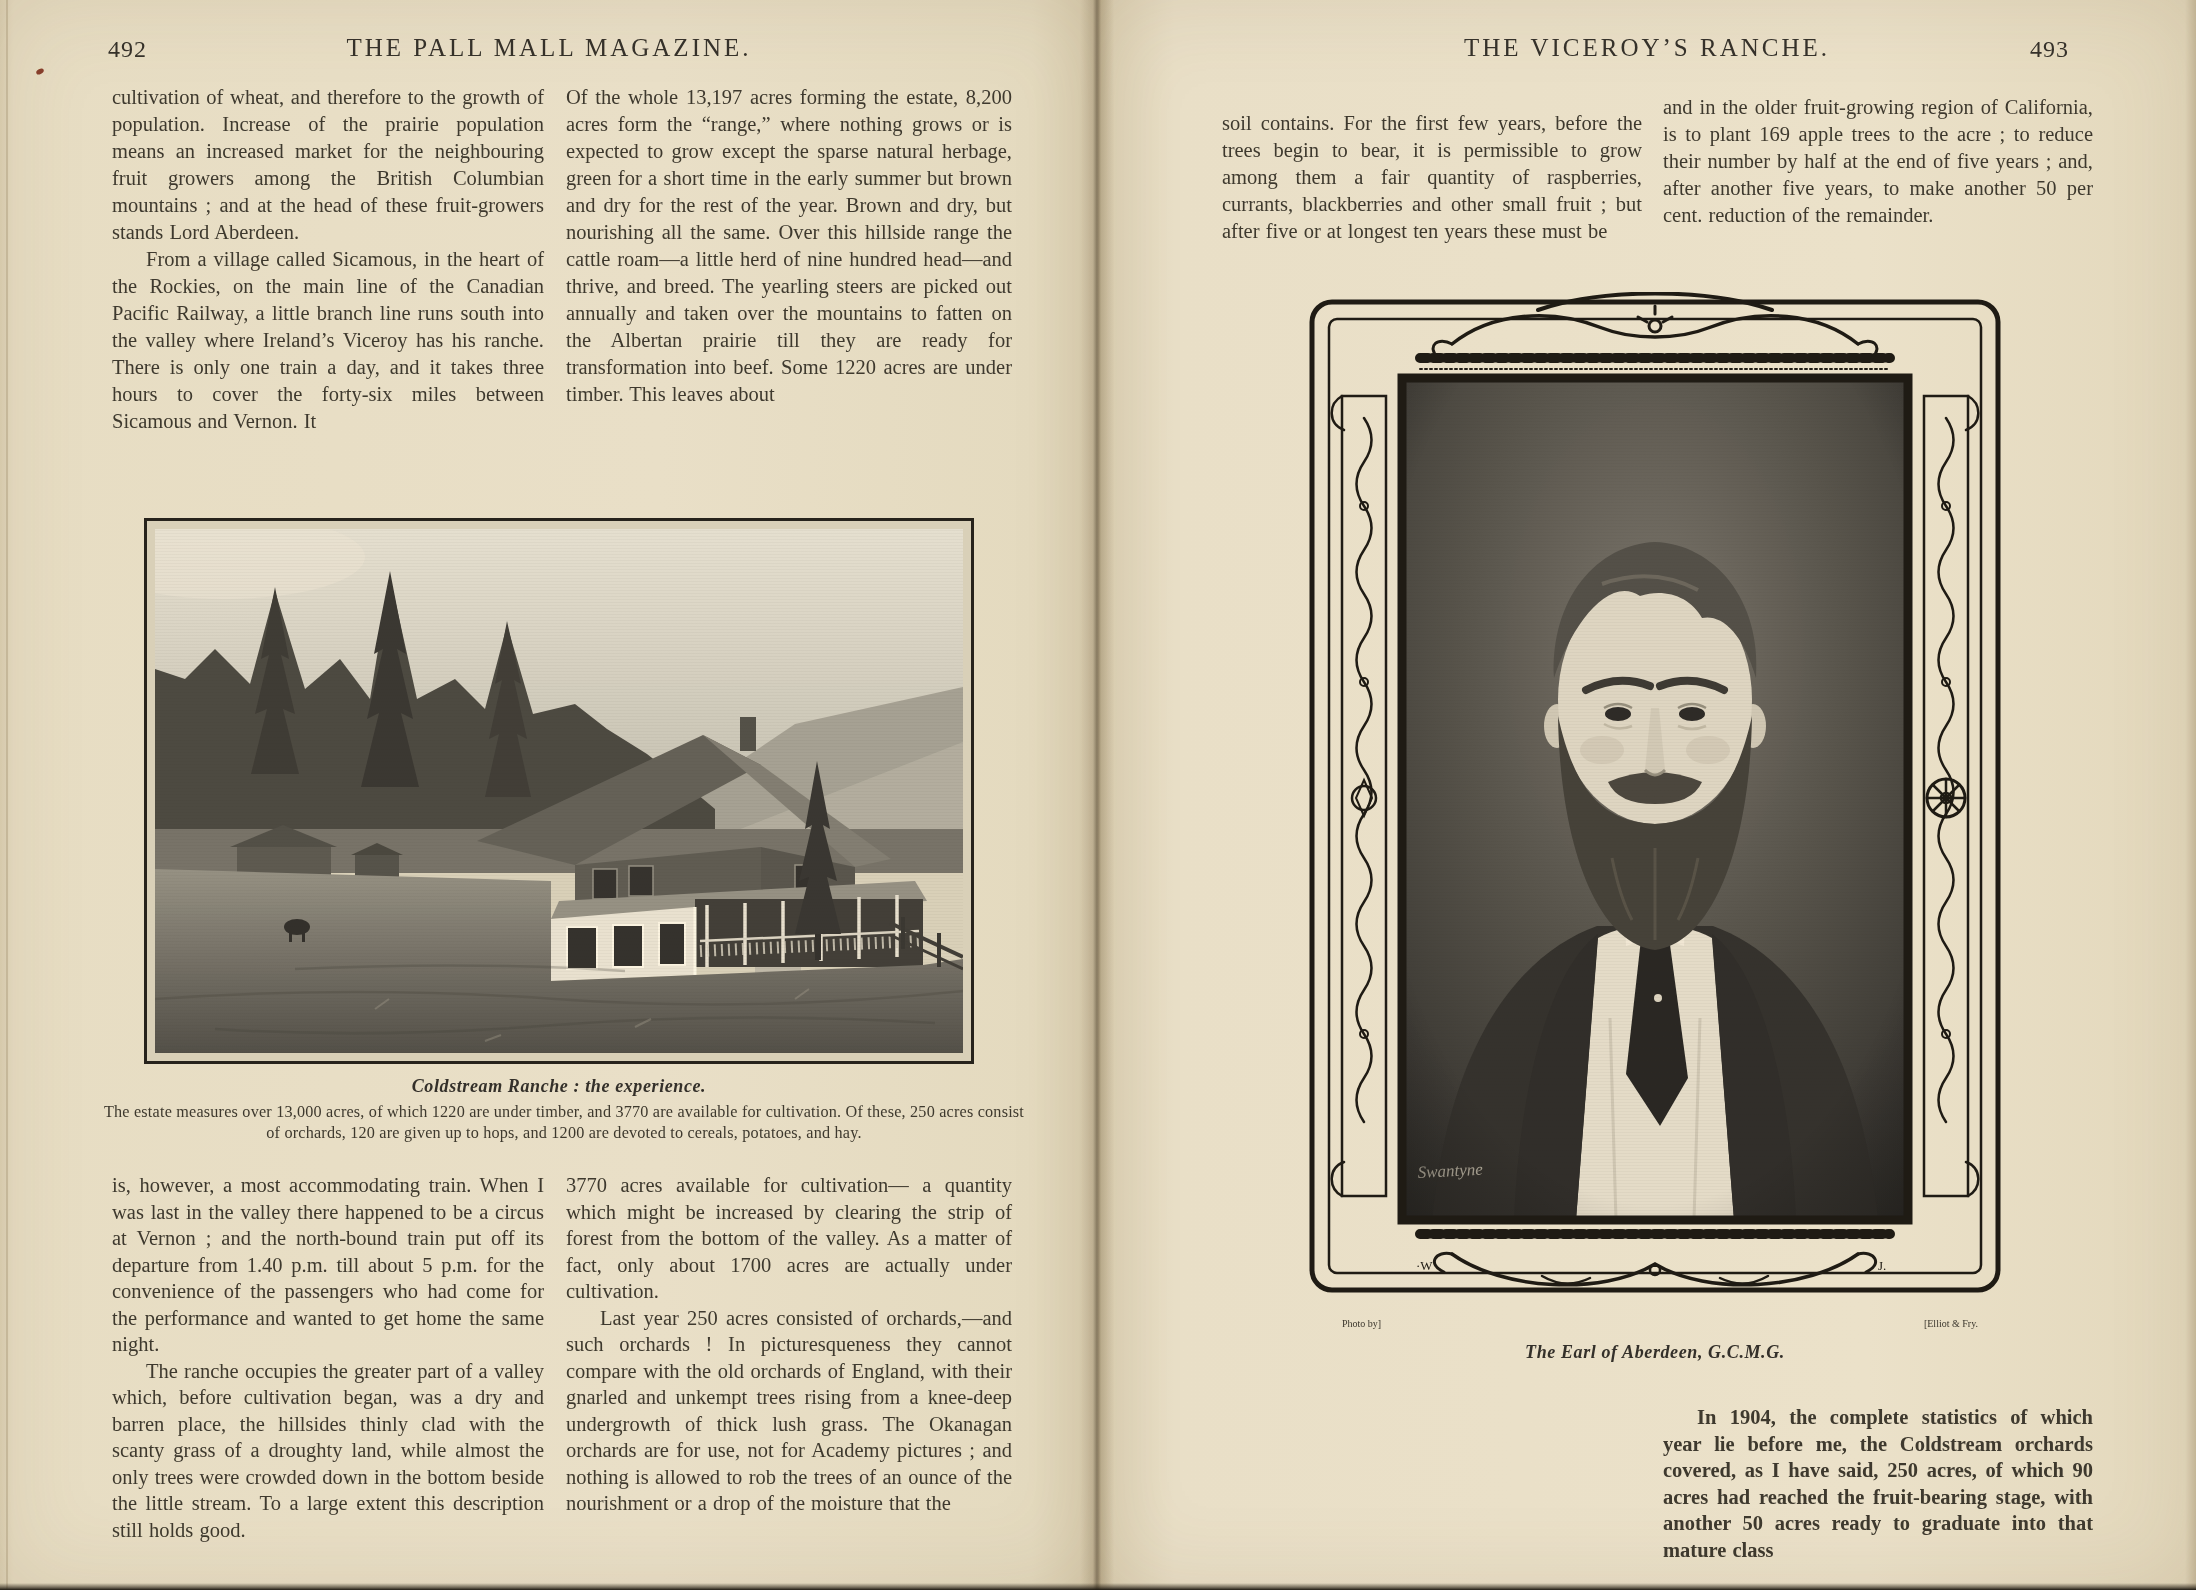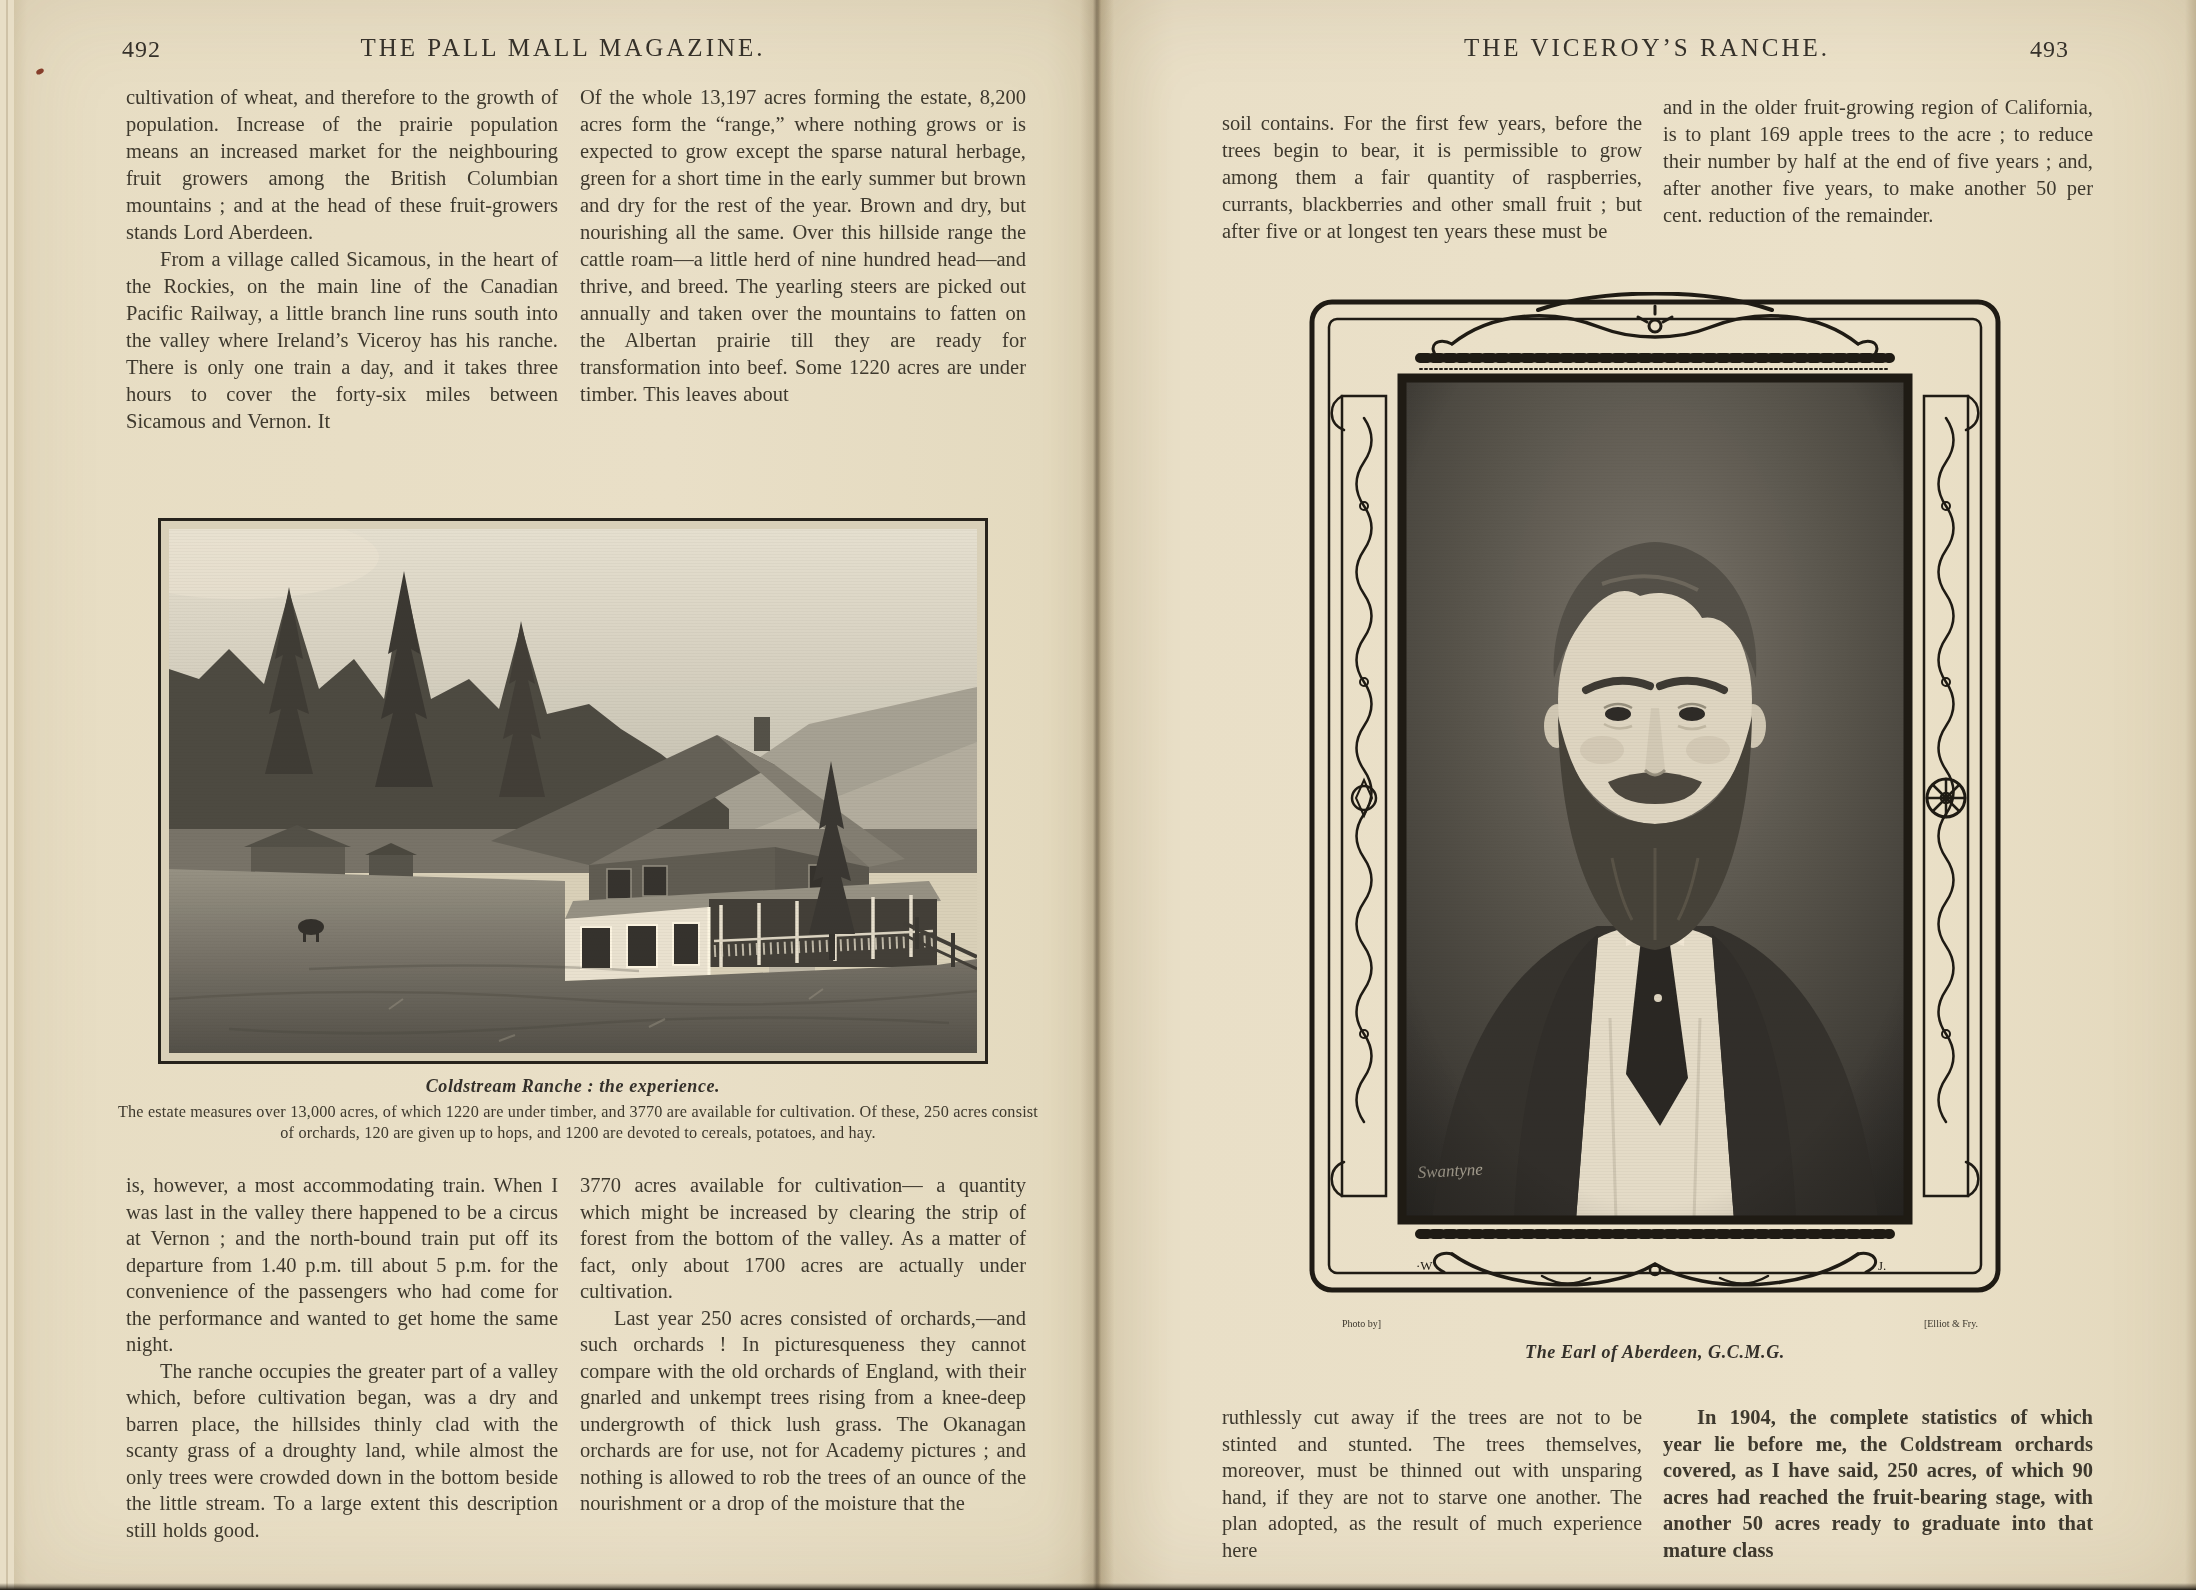--- a/index.html
+++ b/index.html
@@ -1,19 +1,19 @@
 <!DOCTYPE html>
 <html><head>
 <meta charset="utf-8">
 <style>
   html,body{margin:0;padding:0;background:#2a251d;}
   .spread{position:relative;width:2196px;height:1590px;overflow:hidden;
           background:#e8dec6;font-family:"Liberation Serif","DejaVu Serif",serif;color:#3e392e;}
   .page{position:absolute;top:0;height:1590px;width:1098px;}
-  .page.left{left:14px;background:linear-gradient(90deg,#ddd2b5 0,#e7ddc3 1.2%,#e9dfc7 60%,#e4dabf 94%,#d8ccaে 100%);}
+  .page.left{left:0;background:linear-gradient(90deg,#ddd2b5 0,#e7ddc3 1.2%,#e9dfc7 60%,#e4dabf 94%,#d8ccaে 100%);}
   .page.left{background:linear-gradient(90deg,#ddd2b5 0,#e7ddc3 1.2%,#e9dfc7 60%,#e4dabf 94%,#d8ccae 100%);}
   .page.right{left:1098px;background:linear-gradient(90deg,#cfc2a2 0,#dfd4b8 1.5%,#e9dfc7 7%,#ebe1c9 70%,#e3d8bc 99%,#c9bc9e 100%);}
   .page::after{content:"";position:absolute;inset:0;pointer-events:none;
                box-shadow:inset 0 0 90px rgba(120,95,55,.14);}
   .gutter{position:absolute;left:1080px;top:0;width:34px;height:1590px;pointer-events:none;
           background:linear-gradient(90deg,rgba(90,70,40,0) 0%,rgba(95,75,45,.18) 38%,rgba(60,45,25,.5) 50%,rgba(95,75,45,.16) 62%,rgba(90,70,40,0) 100%);}
   .bottom-edge{position:absolute;left:0;bottom:0;width:2196px;height:7px;pointer-events:none;
                background:linear-gradient(180deg,rgba(40,32,20,0),rgba(35,28,18,.55) 60%,#1f1a12 100%);}
   .left-edge{position:absolute;left:6px;top:0;width:2px;height:1590px;background:rgba(130,110,75,.25);}
   .fleck{position:absolute;left:36px;top:69px;width:8px;height:5px;border-radius:50%;
@@ -259,23 +259,20 @@
       <text x="576" y="978" font-size="13" fill="#1f1b14">J.</text>
     </svg>
   </div>
 
   <div class="credits">
     <span>Photo by]</span>
     <span>[Elliot &amp; Fry.</span>
   </div>
   <div class="cap-main" style="left:1302px;top:1342px;width:706px;">The Earl of Aberdeen, G.C.M.G.</div>
 
-  <div class="col lower" style="left:1222px;top:1388px;width:420px;">
-    <p>ruthlessly cut away if the trees are not to be stinted and stunted.  The trees themselves, moreover, must be thinned out with unsparing hand, if they are not to starve one another.  The plan adopted, as the result of much experience here</p>
-  </div>
   <div class="col lower" style="left:1663px;top:1388px;width:430px;font-weight:bold;">
     <p class="indent">In 1904, the complete statistics of which year lie before me, the Coldstream orchards covered, as I have said, 250 acres, of which 90 acres had reached the fruit-bearing stage, with another 50 acres ready to graduate into that mature class</p>
   </div>
 
   <div class="gutter"></div>
   <div class="left-edge"></div>
   <div class="bottom-edge"></div>
   <div class="fleck"></div>
 </div>
 

